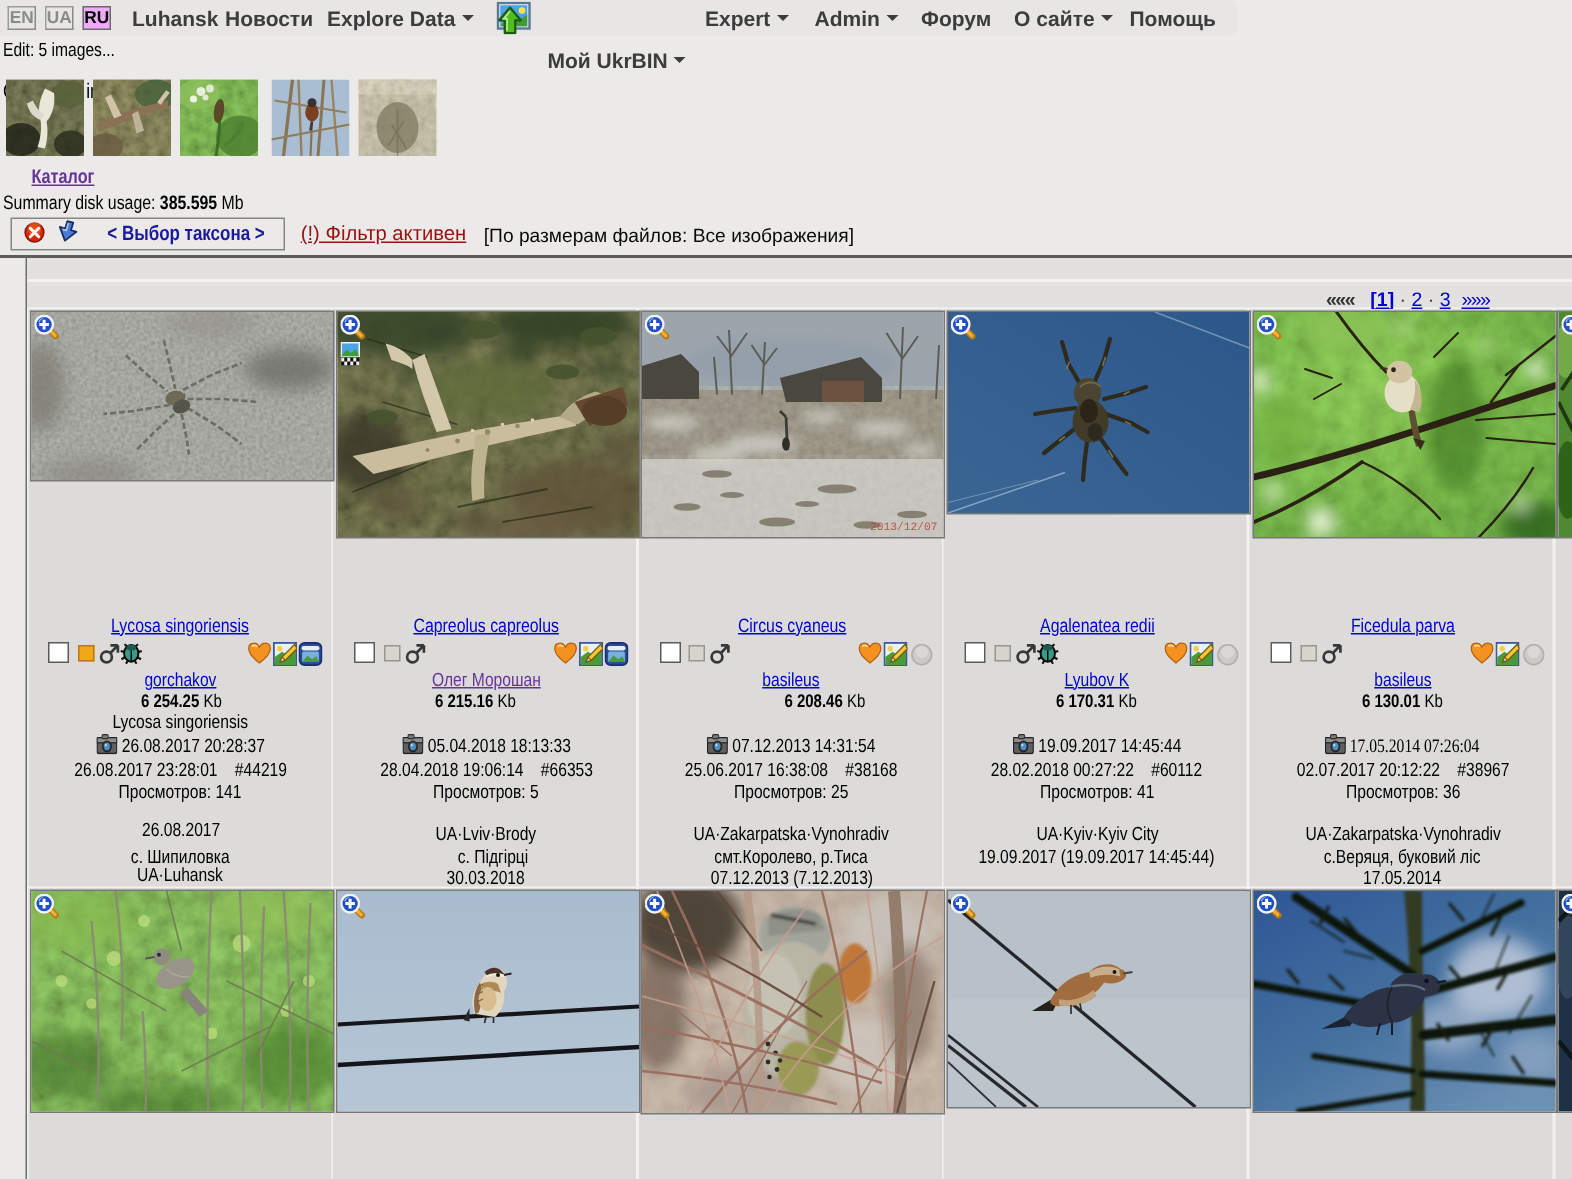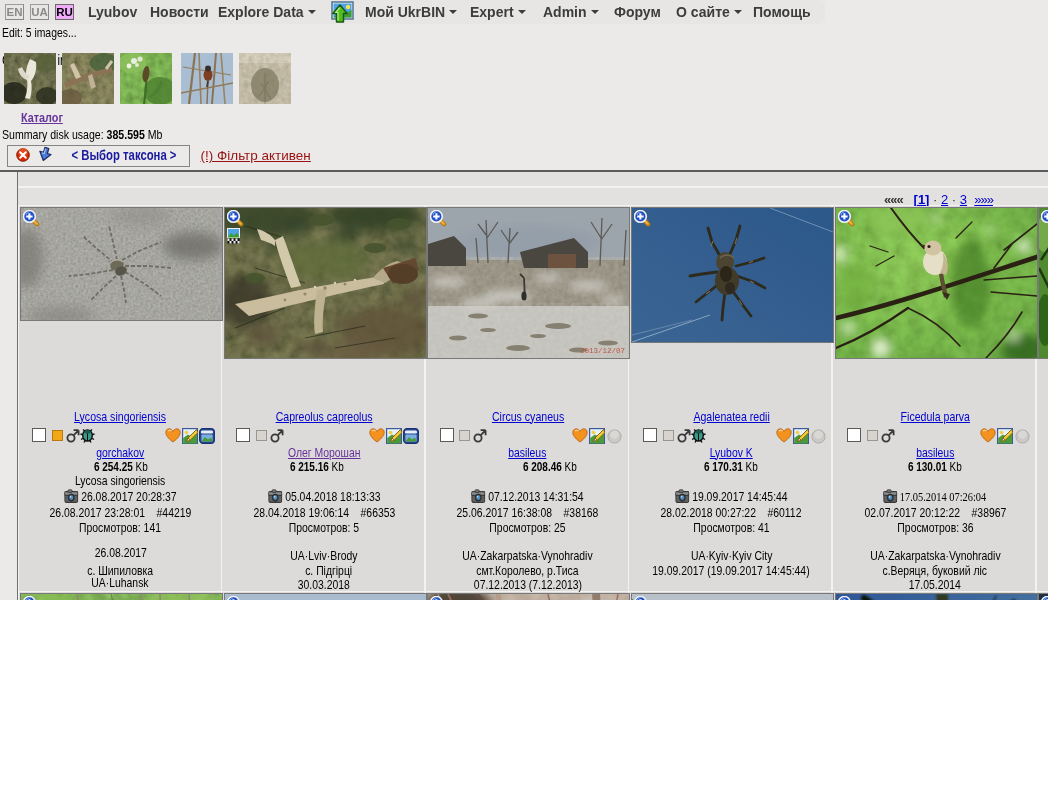--- a/index.html
+++ b/index.html
@@ -1,37 +1,37 @@
 <!DOCTYPE html>
 <html><head><meta charset="utf-8"><title>UkrBIN</title>
 <style>
 html,body{margin:0;padding:0;}
-#page{position:relative;width:1048px;height:600px;background:#ebeae9;overflow:hidden;
+#page{position:relative;width:1048px;height:786px;background:#ebeae9;overflow:hidden;
   font-family:"Liberation Sans",sans-serif;}
 .abs{position:absolute;}
 a{text-decoration:underline;}
 .navlink{position:absolute;top:4px;font-weight:bold;font-size:14px;color:#3c3c3c;white-space:nowrap;}
 .caret{display:inline-block;width:0;height:0;border-left:4px solid transparent;border-right:4px solid transparent;border-top:4px solid #3c3c3c;vertical-align:middle;margin-left:4px;margin-bottom:2px;}
 .langbtn{position:absolute;top:3.5px;width:17px;height:14px;border:1px solid #9b9b9b;border-right-color:#8a8a8a;border-bottom-color:#8a8a8a;font-weight:bold;font-size:11.5px;text-align:center;line-height:14px;color:#8a8a8a;}
 .cell{position:absolute;width:202px;background:#dcdbda;}
 .cl{position:absolute;width:201px;text-align:center;font-size:12.7px;color:#000;white-space:nowrap;}
 .lnk{color:#0000d0;}
 .nx{display:inline-block;transform:scaleX(0.82);transform-origin:50% 50%;white-space:nowrap;}
 .nxl{display:inline-block;transform:scaleX(0.82);transform-origin:0 50%;white-space:nowrap;}
 </style></head><body>
 <div id="page">
 
 <div class="abs" style="left:0;top:0;width:825px;height:24px;background:#e7e6e5;border-radius:0 6px 6px 0;"></div>
 <div class="langbtn" style="left:5px;">EN</div>
 <div class="langbtn" style="left:30px;">UA</div>
 <div class="langbtn" style="left:55px;background:#f0abfc;border-color:#6a6a6a;color:#000;">RU</div>
-<div class="navlink" style="left:88px;">Lyubov</div>
+<div class="navlink" style="left:88px;">Luhansk</div>
 <div class="navlink" style="left:150px;">Новости</div>
 <div class="navlink" style="left:218px;">Explore Data<span class="caret"></span></div>
-<div class="navlink" style="left:365px;">Мой UkrBIN<span class="caret"></span></div>
+<div class="navlink" style="left:365px;margin-top:28px;">Мой UkrBIN<span class="caret"></span></div>
 <div class="navlink" style="left:470px;">Expert<span class="caret"></span></div>
 <div class="navlink" style="left:543px;">Admin<span class="caret"></span></div>
 <div class="navlink" style="left:614px;">Форум</div>
 <div class="navlink" style="left:676px;">О сайте<span class="caret"></span></div>
 <div class="navlink" style="left:753px;">Помощь</div>
 <svg class="abs" style="left:330px;top:1px;" width="24" height="22" viewBox="0 0 24 22">
 <rect x="2" y="1" width="21" height="17" fill="#e8eef4" stroke="#5a7a94" stroke-width="1.6"></rect>
 <rect x="3.5" y="2.5" width="18" height="14" fill="#4da3e8"></rect>
 <path d="M3.5 16.5 L10 9.5 L15 13.5 L21.5 8.5 L21.5 16.5 Z" fill="#3f9c35"></path>
 <circle cx="18" cy="6" r="2.2" fill="#ffe24a"></circle>
@@ -117,20 +117,21 @@
 <path d="M4.2 4.2 L9.8 9.8 M9.8 4.2 L4.2 9.8" stroke="#fff" stroke-width="2" stroke-linecap="round"></path>
 </svg>
 <svg class="abs" style="left:37px;top:146px;" width="17" height="17" viewBox="0 0 17 17">
 <g transform="rotate(16 8.5 8.5)">
 <path d="M6 1.8 L10 1.8 L10 7 L13.8 7 L8 14.8 L2.2 7 L6 7 Z" fill="#4a7ad8" stroke="#1c2c60" stroke-width="1.2" stroke-linejoin="round"></path>
 <path d="M7 2.8 L7 8 L4.4 8" stroke="#a8c4f0" stroke-width="1.2" fill="none" opacity="0.95"></path>
 </g>
     </svg>
 <div class="abs" style="left:60px;top:147.5px;width:124px;text-align:center;font-size:13.8px;font-weight:bold;color:#1a1aa0;"><span class="nx">&lt; Выбор таксона &gt;</span></div>
 <div class="abs" style="left:200.5px;top:148px;font-size:13.5px;color:#991111;text-decoration:underline;">(!) Фільтр активен</div>
+<div class="abs" style="left:322.5px;top:148.5px;font-size:12.8px;color:#0a0a0a;">[По размерам файлов: Все изображения]</div>
 <div class="abs" style="left:0;top:170px;width:1048px;height:1.6px;background:#5c5c5c;"></div>
 <div class="abs" style="left:18.2px;top:171.6px;width:1029.8px;height:614.4px;background:#f3f2f1;"></div>
 <div class="abs" style="left:17px;top:171.6px;width:1.2px;height:614.4px;background:#6f6f6f;"></div>
 <div class="abs" style="left:18.2px;top:171.6px;width:1029.8px;height:14.4px;background:#e2e1e0;"></div>
 <div class="abs" style="left:18.2px;top:188.3px;width:1029.8px;height:16.3px;background:#e2e1e0;"></div>
 <div class="abs" style="left:884px;top:191.5px;font-size:13px;color:#333;white-space:nowrap;">
 <b style="letter-spacing:-1px;">«««</b>&nbsp;&nbsp; <a class="lnk" style="font-weight:bold;">[1]</a> · <a class="lnk">2</a> · <a class="lnk">3</a> &nbsp;<a class="lnk" style="letter-spacing:-1px;">»»»</a></div>
 <div class="cell" style="left:18.5px;top:206.4px;height:384.6px;"></div>
 <div class="cell" style="left:18.5px;top:592.4px;height:193.6px;"></div>
 <div class="cell" style="left:222.1px;top:206.4px;height:384.6px;"></div>

